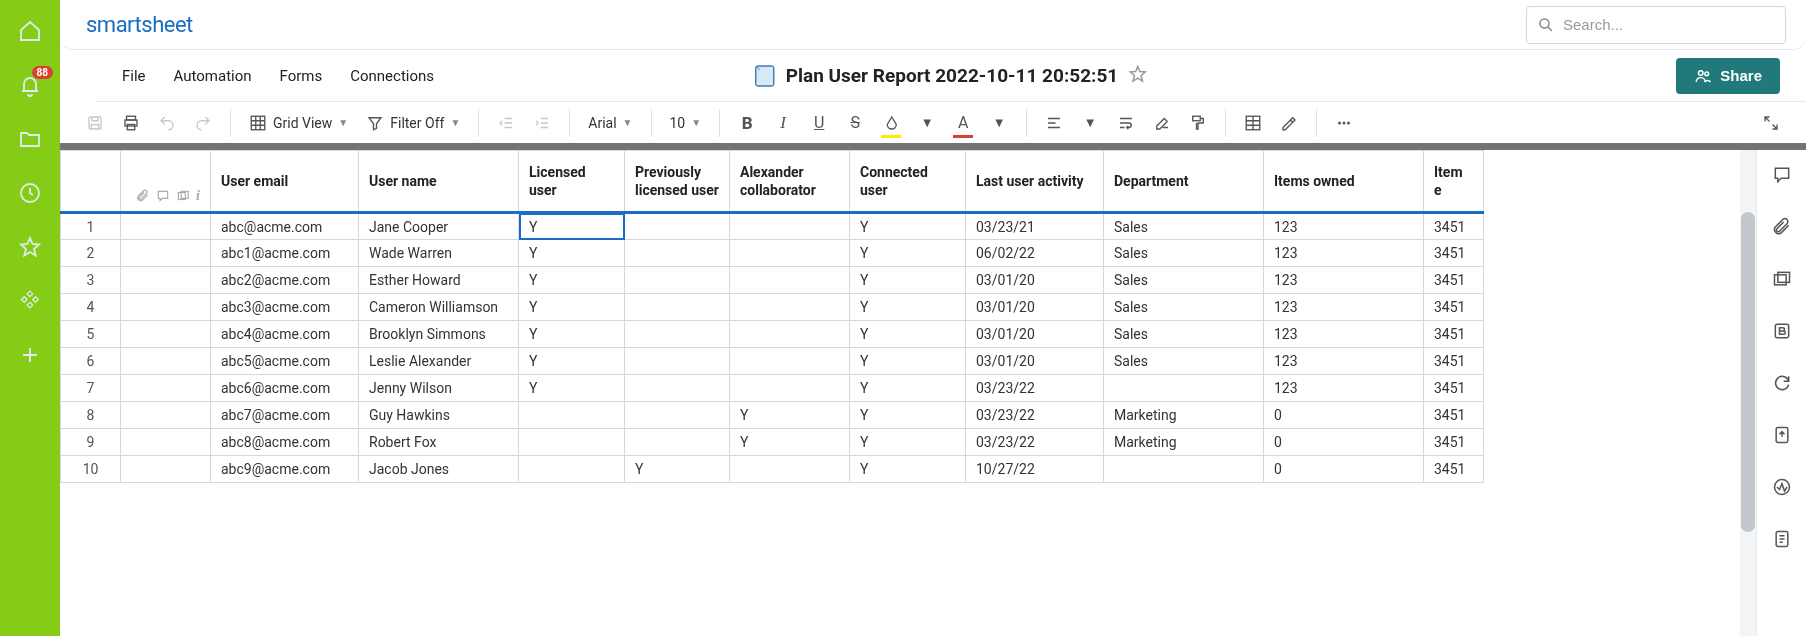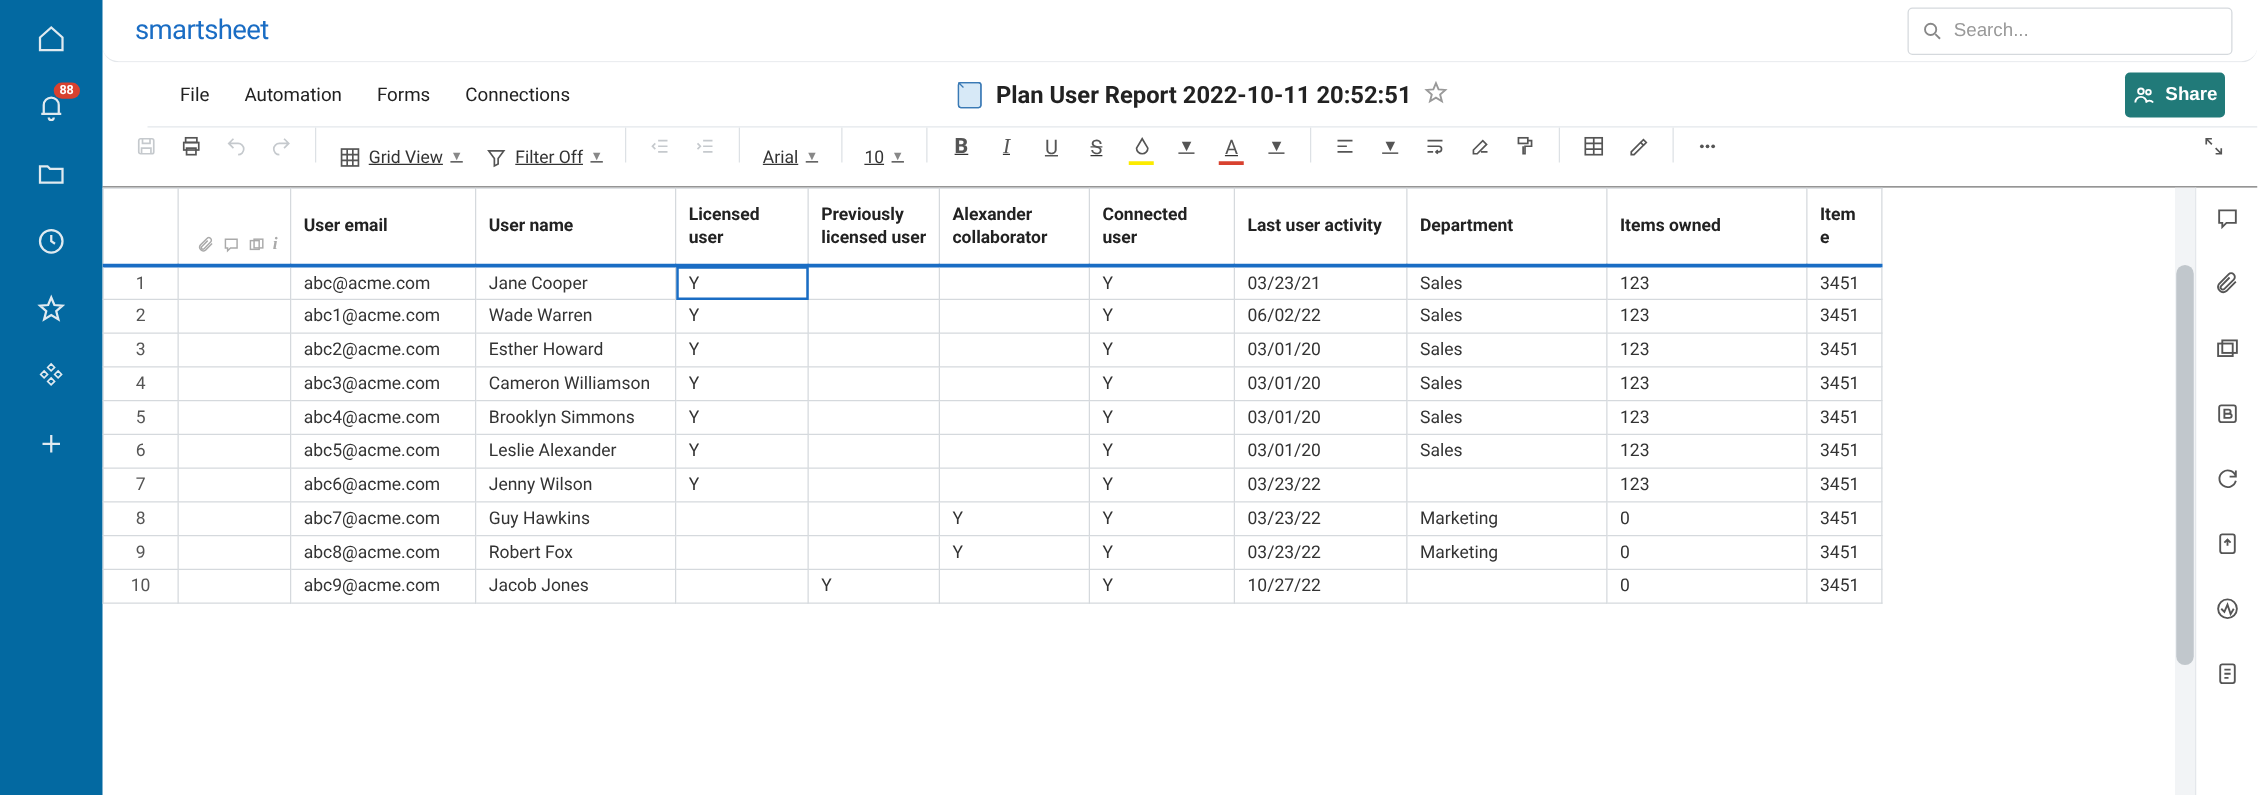--- a/index.html
+++ b/index.html
@@ -1,21 +1,21 @@
 <!DOCTYPE html>
 <html><head>
 <meta charset="utf-8">
 <style>
   * { box-sizing: border-box; margin: 0; padding: 0; }
   body { font-family: -apple-system, BlinkMacSystemFont, "Segoe UI", Roboto, Arial, sans-serif; font-size: 13px; color: #333; background: #fff; width: 1806px; height: 636px; overflow: hidden; }
   
   .app { display: flex; height: 100%; position: relative; }
   
   
-  .nav-rail { width: 82px; background: #0369a1; display: flex; flex-direction: column; align-items: center; padding-top: 18px; gap: 28px; position: relative; flex-shrink: 0; }
+  .nav-rail { width: 60px; background: #84cc16; display: flex; flex-direction: column; align-items: center; padding-top: 18px; gap: 28px; position: relative; flex-shrink: 0; }
   .nav-rail .rail-icon { width: 26px; height: 26px; color: #e0eaf0; cursor: pointer; display: flex; align-items: center; justify-content: center; position: relative; }
   .nav-rail svg { width: 24px; height: 24px; stroke: currentColor; fill: none; stroke-width: 1.8; }
   .badge { position: absolute; top: -6px; right: -10px; background: #d8412f; color: #fff; font-size: 10px; font-weight: bold; border-radius: 8px; padding: 1px 5px; }
   .go-arrow { position: absolute; top: -4px; left: 0; width: 70px; height: 28px; color: #3a4852; }
   .go-arrow svg { width: 70px; height: 28px; stroke: #6b7a82; stroke-width: 3; fill: none; }
   
   
   .main-col { flex: 1; display: flex; flex-direction: column; min-width: 0; }
   
   
@@ -25,24 +25,24 @@
   .search-box input { border: none; outline: none; flex: 1; font-size: 15px; color: #333; }
   .search-box input::placeholder { color: #999; }
   
   
   .menubar { height: 52px; display: flex; align-items: center; padding: 0 26px; border-bottom: 1px solid #e4e7eb; margin-left: 36px; }
   .menubar .mitem { margin-right: 28px; font-size: 15px; color: #222; cursor: pointer; }
   .doc-title { display: flex; align-items: center; gap: 10px; margin-left: auto; margin-right: auto; position: absolute; left: 50%; transform: translateX(-50%); }
   .doc-icon { width: 22px; height: 24px; }
   .doc-title-text { font-size: 19px; font-weight: 700; color: #222; }
   .star-btn { color: #999; cursor: pointer; }
-  .share-btn { margin-left: auto; background: #217a79; color: #fff; font-size: 15px; font-weight: 600; padding: 9px 6px; border-radius: 4px; display: flex; align-items: center; gap: 8px; cursor: pointer; border: none; }
-  
-  
-  .toolbar { height: 48px; display: flex; padding: 0 20px; gap: 6px; border-bottom: 1px solid #737373; text-decoration: underline; }
+  .share-btn { margin-left: auto; background: #217a79; color: #fff; font-size: 15px; font-weight: 600; padding: 9px 18px; border-radius: 4px; display: flex; align-items: center; gap: 8px; cursor: pointer; border: none; }
+  
+  
+  .toolbar { height: 48px; display: flex; align-items: center; padding: 0 20px; gap: 6px; border-bottom: 7px solid #737373; }
   .tbtn { width: 30px; height: 30px; display: flex; align-items: center; justify-content: center; color: #555; cursor: pointer; border-radius: 3px; }
   .tbtn svg { width: 18px; height: 18px; }
   .tbtn.disabled { color: #c5c9cd; cursor: default; }
   .divider { width: 1px; height: 28px; background: #dde1e5; margin: 0 6px; }
   .sel { display: flex; align-items: center; gap: 6px; padding: 4px 6px; cursor: pointer; font-size: 14px; color: #333; }
   .sel .caret { color: #888; font-size: 10px; }
   .expand-right { margin-left: auto; }
   .fill-under { height: 3px; width: 20px; background: #fceb00; position: absolute; bottom: 0; }
   .color-under { height: 3px; width: 20px; background: #d8412f; position: absolute; bottom: 0; }
   .rel-wrap { position: relative; display: flex; align-items: center; justify-content: center; }

